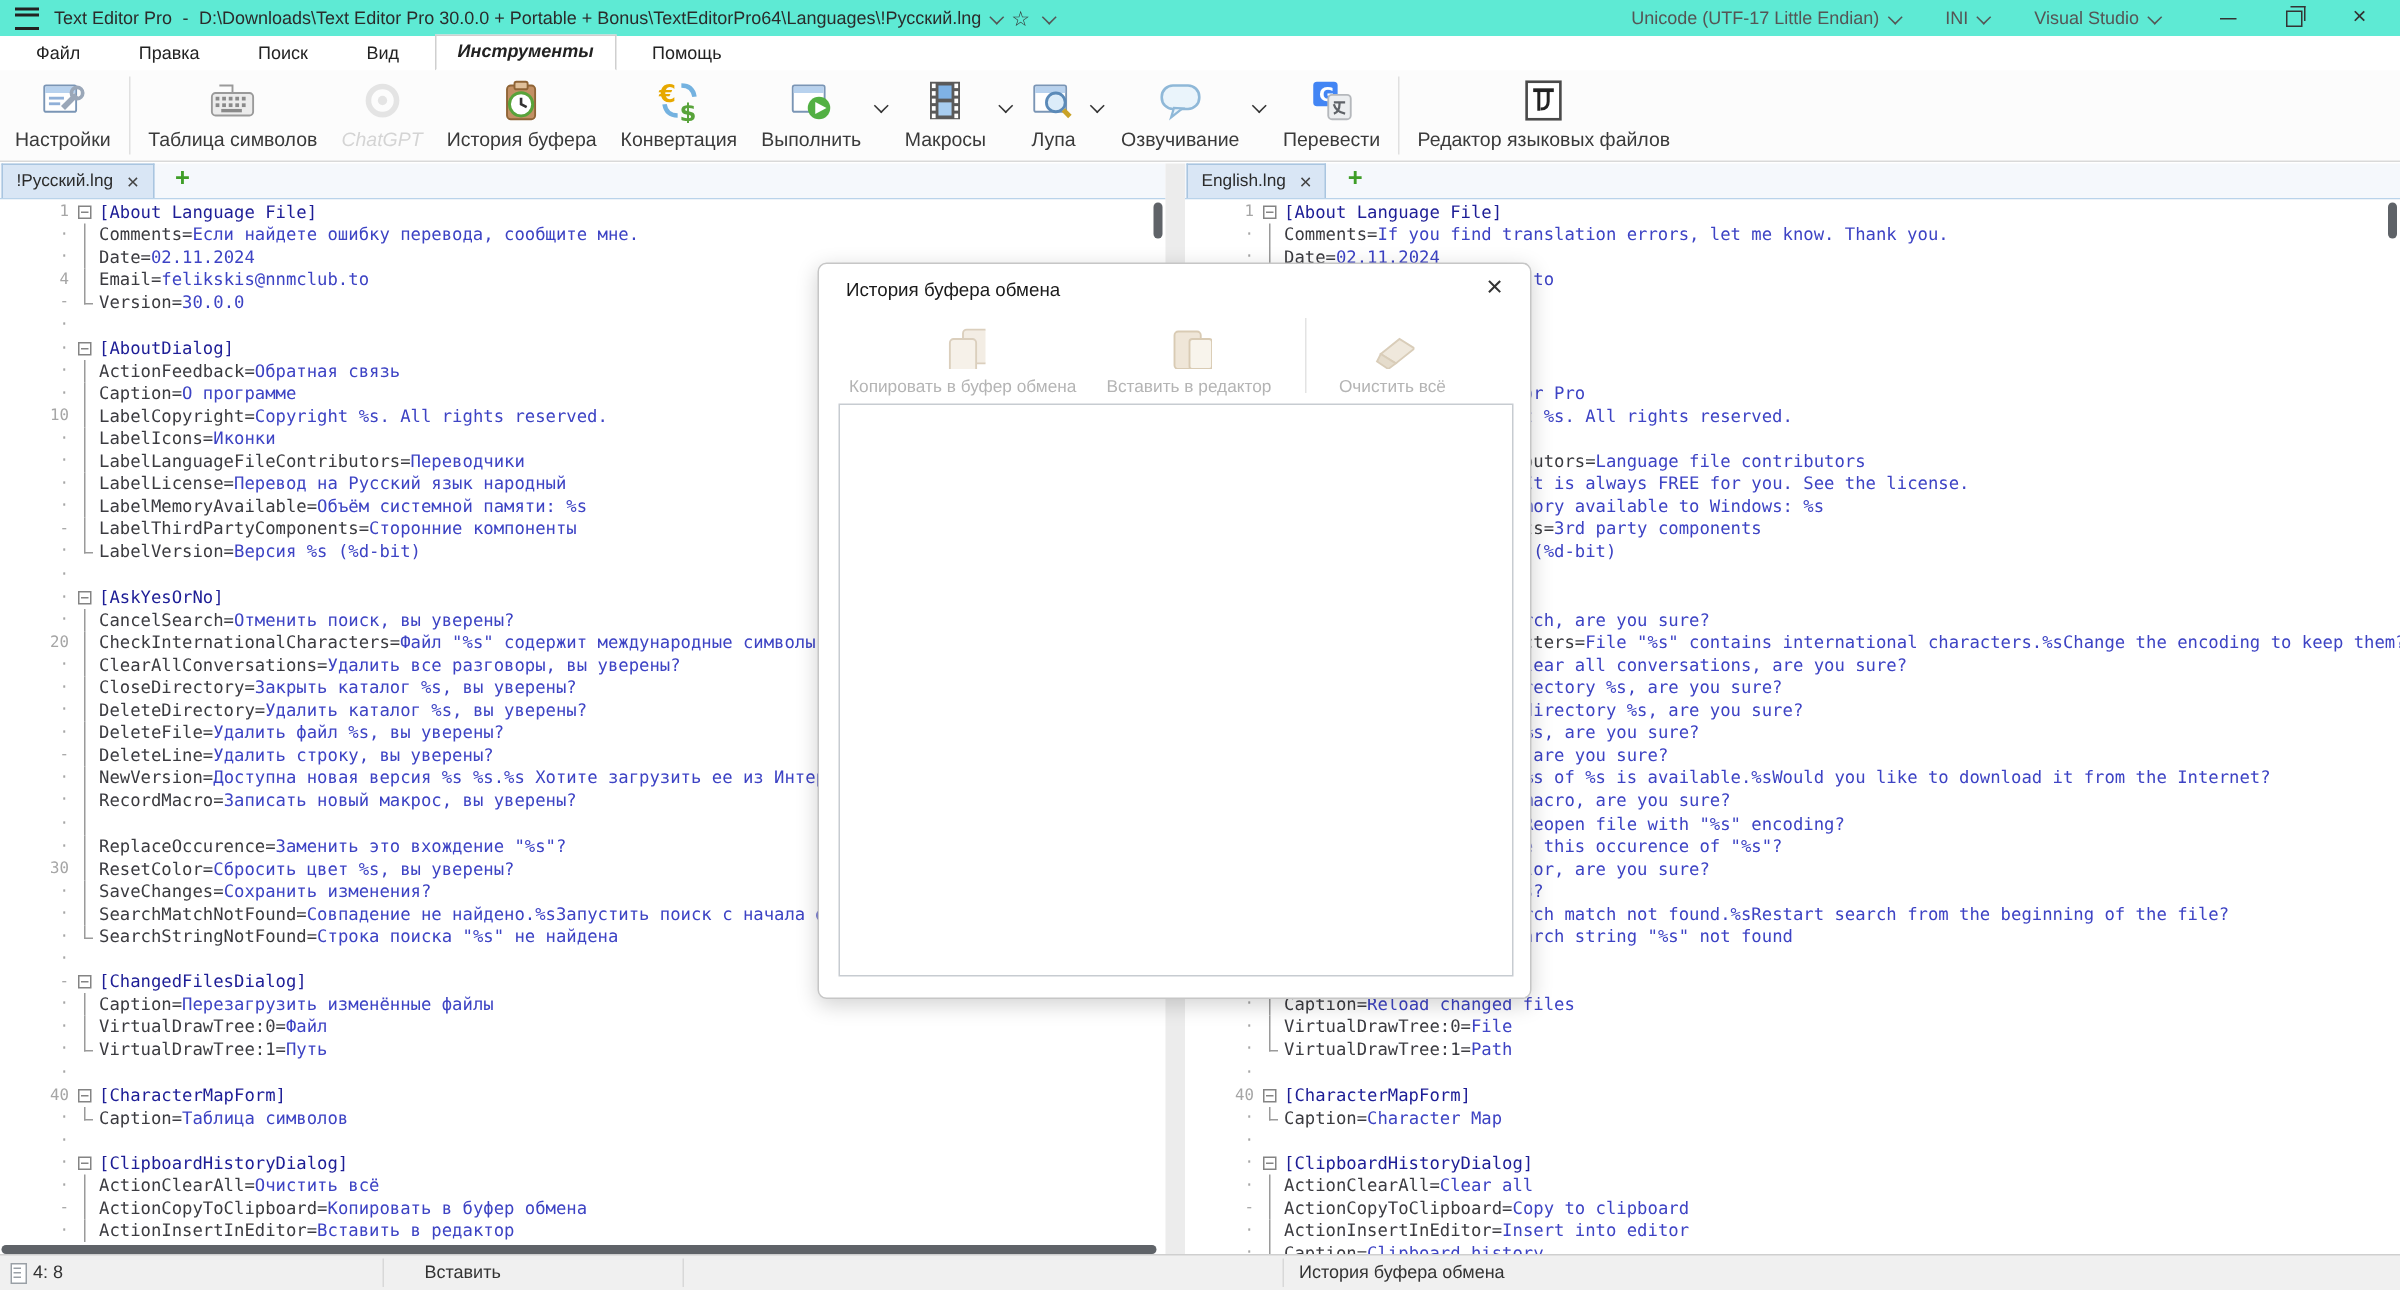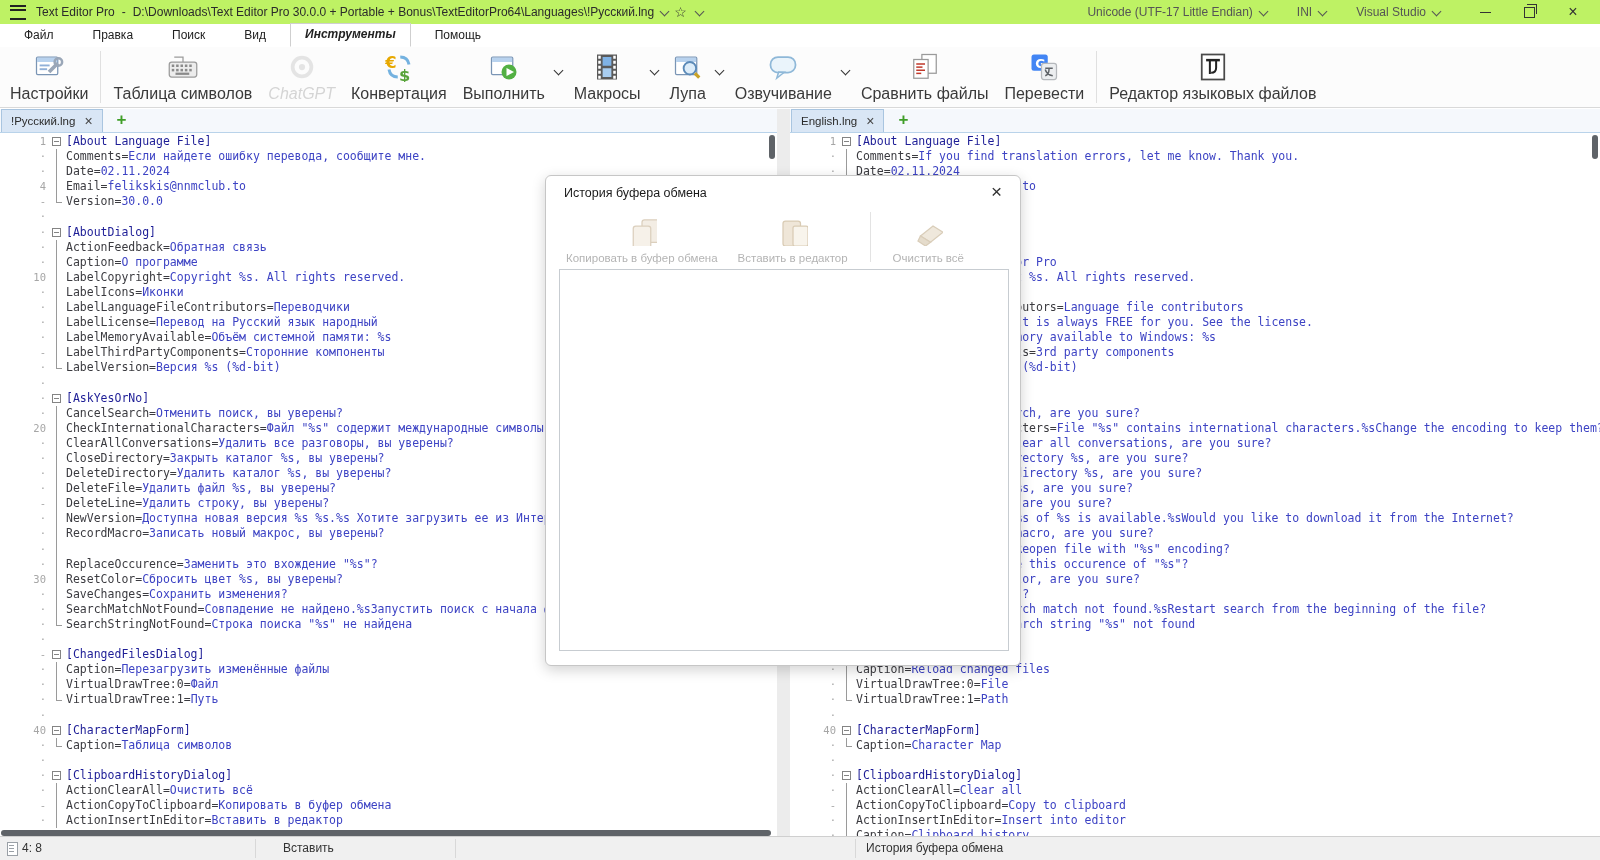--- a/index.html
+++ b/index.html
@@ -1,21 +1,21 @@
 <!DOCTYPE html>
 <html><head>
 <meta charset="utf-8">
 <style>
   html,body{margin:0;padding:0;}
   body{width:1600px;height:860px;position:relative;overflow:hidden;background:#fff;
        font-family:"Liberation Sans",sans-serif;color:#333;}
   .abs{position:absolute;}
 
   
-  #titlebar{left:0;top:0;width:1600px;height:24px;background:#bef264;display:flex;align-items:center;}
+  #titlebar{left:0;top:0;width:1600px;height:24px;background:#5eead4;display:flex;align-items:center;}
   #hamburger{width:16px;height:11px;margin:0 10px 0 10px;border-top:2px solid #222;border-bottom:2px solid #222;position:relative;}
   #hamburger::after{content:"";position:absolute;left:0;right:0;top:2.5px;height:2px;background:#222;}
   .title-text{font-size:12px;color:#2b2b2b;white-space:nowrap;}
   .chev{width:6px;height:6px;border-right:1.6px solid #555;border-bottom:1.6px solid #555;
         transform:rotate(45deg);display:inline-block;margin:0 4px 2px 7px;}
   .tb-right{margin-left:auto;display:flex;align-items:center;font-size:12px;color:#555;}
   .tb-item{display:flex;align-items:center;margin-right:26px;white-space:nowrap;}
   .winbtn{width:30px;height:20px;display:flex;align-items:center;justify-content:center;color:#333;}
   .min-glyph{width:11px;border-top:1.2px solid #333;}
   .max-glyph{width:9px;height:9px;border:1.2px solid #333;position:relative;}
@@ -26,28 +26,28 @@
   
   #menubar{left:0;top:24px;width:1600px;height:23px;display:flex;align-items:flex-end;background:#fff;}
   .menu-item{font-size:12px;color:#222;padding:4px 15px 5px 15px;margin-left:9px;}
   .menu-item.active{font-weight:bold;border:1px solid #cfcfcf;border-bottom:1px solid #fff;background:#fff;padding:3px 14px 5px 14px;font-style:italic;}
 
   
   #toolbar{left:0;top:47px;width:1600px;height:61px;background:#fcfcfc;border-bottom:1px solid #d9d9d9;
            display:flex;align-items:stretch;padding-left:2px;box-sizing:border-box;}
   .tb-btn{display:flex;flex-direction:column;align-items:center;justify-content:flex-start;padding:3px 8px 0 8px;}
   .tb-btn .ticon{width:32px;height:34px;display:flex;align-items:center;justify-content:center;}
-  .tb-btn .tlabel{font-size:16px;color:#3a3a3a;white-space:nowrap;margin-top:1px;}
+  .tb-btn .tlabel{font-size:13px;color:#3a3a3a;white-space:nowrap;margin-top:1px;}
   .tb-btn.disabled .tlabel{color:#b5b5b5;font-style:italic;}
   .tb-sep{width:1px;background:#e0e0e0;margin:4px 4px;}
   .tb-drop{display:flex;align-items:center;padding:0 2px;}
   .tb-drop .chev{margin:0 2px 14px 0;border-color:#333;}
 
   
-  .tabbar{top:109px;height:24px;background:#f5f8fc;border-bottom:1px solid #b9d3ea;box-sizing:border-box;display:flex;align-items:center;}
+  .tabbar{top:109px;height:24px;background:#f5f8fc;border-bottom:1px solid #b9d3ea;box-sizing:border-box;display:flex;align-items:flex-start;}
   #tabbar-left{left:0;width:777px;}
   #tabbar-right{left:790px;width:810px;}
   .tab{height:23px;background:#d9e6f5;border:1px solid #a9c5e0;border-bottom:none;display:flex;align-items:center;
        padding:0 9px;font-size:11.5px;color:#2b2b2b;margin-left:1px;box-sizing:border-box;}
   .tab .tclose{margin-left:9px;font-size:14px;color:#444;line-height:10px;}
   .newtab{font-size:17px;font-weight:bold;color:#3f9e28;margin-left:14px;padding-bottom:2px;}
 
   
   .pane{background:#fff;overflow:hidden;font-family:"DejaVu Sans Mono",monospace;font-size:11.5px;}
   #pane-left{left:0;top:133px;width:777px;height:696px;}
@@ -177,20 +177,31 @@
         <svg width="30" height="30" viewBox="0 0 24 24">
           <circle cx="12" cy="12" r="7.5" fill="none" stroke="#d2d2d2" stroke-width="3"></circle>
           <circle cx="12" cy="12" r="2.5" fill="#d2d2d2"></circle>
         </svg>
       </div>
       <div class="tlabel">ChatGPT</div>
     </div>
     <div class="tb-btn">
       <div class="ticon">
         <svg width="30" height="30" viewBox="0 0 24 24">
+          <rect x="4" y="4" width="15" height="18" rx="2" fill="#c29064" stroke="#8f6436"></rect>
+          <rect x="8" y="2" width="7" height="4" rx="1" fill="#e0c09a" stroke="#8f6436"></rect>
+          <circle cx="11.5" cy="14" r="6.2" fill="#fff" stroke="#58a33a" stroke-width="1.6"></circle>
+          <path d="M11.5 10.5 V14 L14.5 15.5" stroke="#333" stroke-width="1.4" fill="none"></path>
+        </svg>
+      </div>
+      <div class="tlabel">История буфера</div>
+    </div>
+    <div class="tb-btn">
+      <div class="ticon">
+        <svg width="30" height="30" viewBox="0 0 24 24">
           <text x="1" y="13" font-size="13" font-weight="bold" fill="#e7a800" font-family="DejaVu Sans">€</text>
           <text x="12" y="23" font-size="13" font-weight="bold" fill="#58a33a" font-family="DejaVu Sans">$</text>
           <path d="M13 4 q6 0 7 6" stroke="#74b2e0" stroke-width="2.4" fill="none"></path>
           <path d="M11 20 q-6 0 -7 -6" stroke="#74b2e0" stroke-width="2.4" fill="none"></path>
         </svg>
       </div>
       <div class="tlabel">Конвертация</div>
     </div>
     <div class="tb-btn">
       <div class="ticon">
@@ -249,35 +260,20 @@
       <div class="ticon">
         <svg width="30" height="30" viewBox="0 0 24 24">
           <rect x="2" y="4" width="20" height="12.5" rx="6" fill="#eaf4fb" stroke="#8fb8d8" stroke-width="1.4"></rect>
           <path d="M8.5 16 L7 21 L13 16.2 Z" fill="#eaf4fb" stroke="#8fb8d8" stroke-width="1.2"></path>
         </svg>
       </div>
       <div class="tlabel">Озвучивание</div>
     </div>
     <div class="tb-drop">
       <span class="chev"></span>
-    </div>
-    <div class="tb-btn">
-      <div class="ticon">
-        <svg width="30" height="30" viewBox="0 0 24 24">
-          <rect x="9.5" y="2" width="11.5" height="15" fill="#fff" stroke="#9a9a9a"></rect>
-          <rect x="3" y="6" width="11.5" height="15" fill="#fff" stroke="#9a9a9a"></rect>
-          <g fill="#c0392b">
-            <rect x="5" y="9" width="7" height="1.2"></rect>
-            <rect x="5" y="11.5" width="5" height="1.2"></rect>
-            <rect x="5" y="14" width="7" height="1.2"></rect>
-            <rect x="5" y="16.5" width="4" height="1.2"></rect>
-          </g>
-        </svg>
-      </div>
-      <div class="tlabel">Сравнить файлы</div>
     </div>
     <div class="tb-btn">
       <div class="ticon">
         <svg width="30" height="30" viewBox="0 0 24 24">
           <rect x="2" y="2" width="13" height="13" rx="2" fill="#4285f4"></rect>
           <text x="5" y="12.5" font-size="10" font-weight="bold" fill="#fff" font-family="DejaVu Sans">G</text>
           <rect x="10" y="9" width="12" height="13" rx="2" fill="#eceef0" stroke="#b5b8bc"></rect>
           <path d="M13 13 h6 M16 13 v1 q0 4 -3 5 M13 14 q1 4 6 5" stroke="#5f6368" stroke-width="1.2" fill="none"></path>
         </svg>
       </div>

